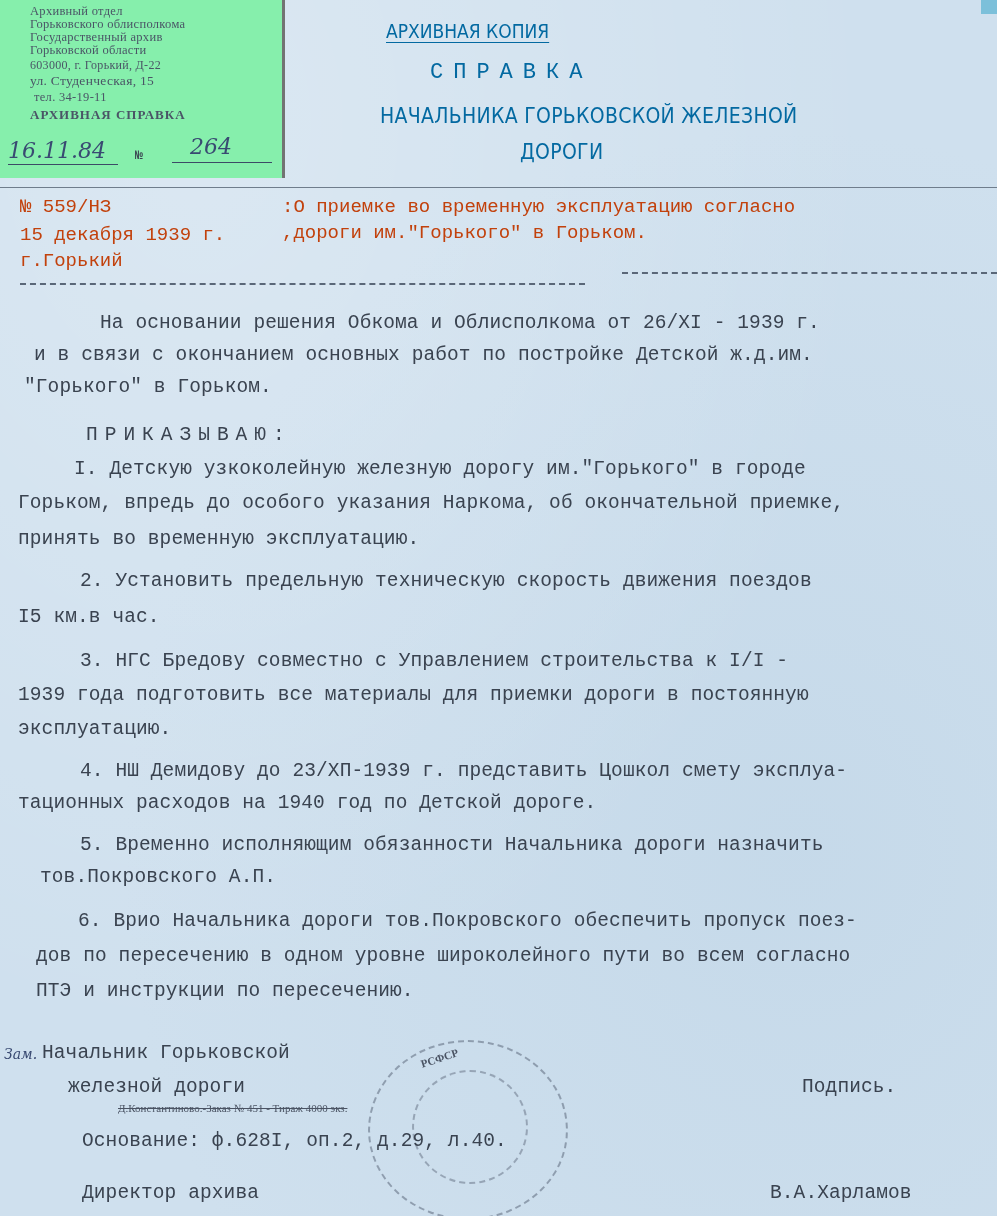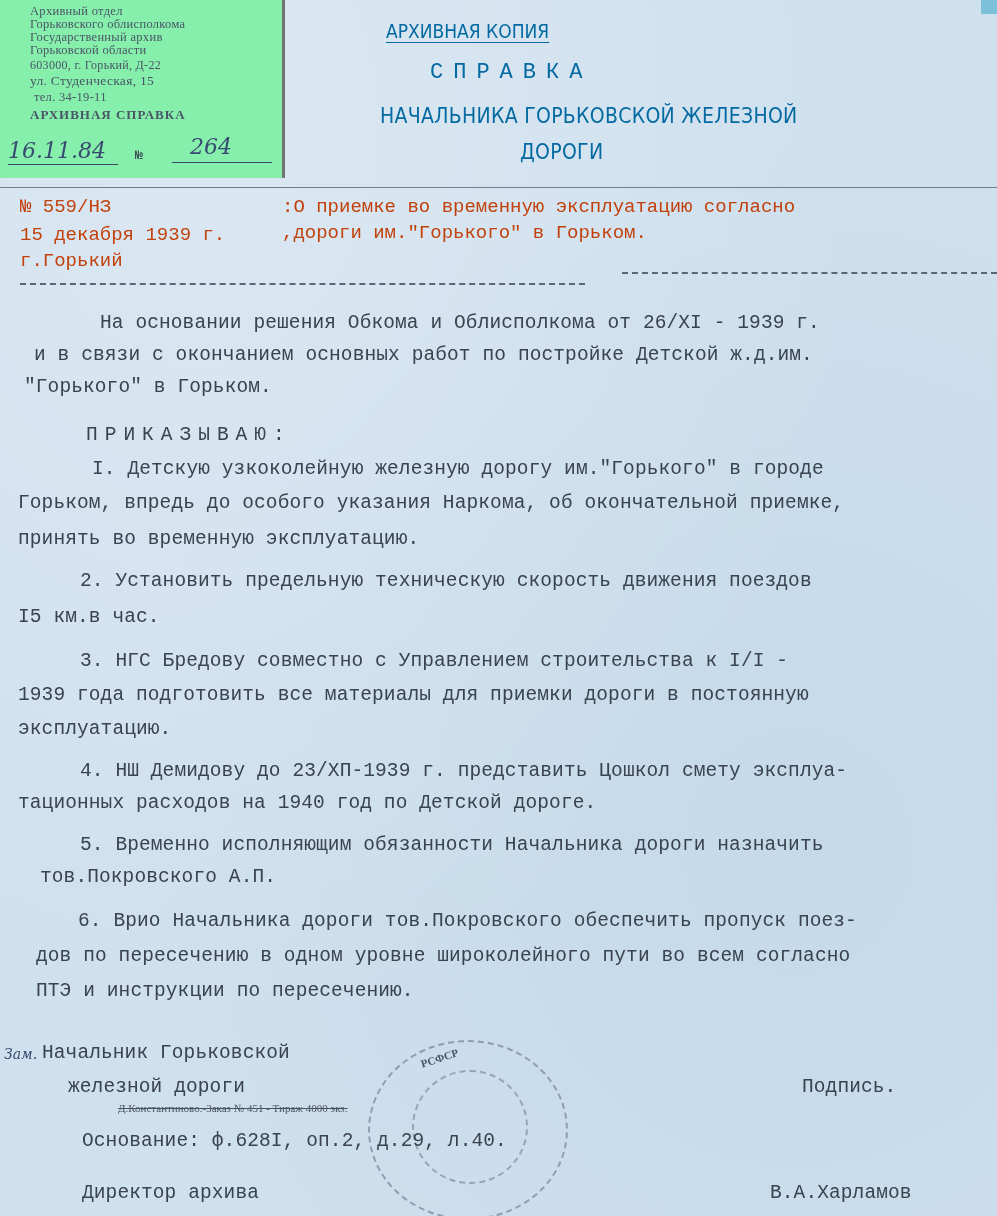--- a/index.html
+++ b/index.html
@@ -91,21 +91,21 @@
 <div class="abs meta" style="left:282px;top:222px">,дороги им."Горького" в Горьком.</div>
 <div class="rule" style="left:20px;top:283px;width:565px"></div>
 <div class="rule" style="left:622px;top:272px;width:375px"></div>
 
 <div class="abs body-text" style="left:100px;top:312px">На основании решения Обкома и Облисполкома от 26/XI - 1939 г.</div>
 <div class="abs body-text" style="left:34px;top:344px">и в связи с окончанием основных работ по постройке Детской ж.д.им.</div>
 <div class="abs body-text" style="left:24px;top:376px">"Горького" в Горьком.</div>
 
 <div class="abs body-text" style="left:86px;top:424px;letter-spacing:7px">ПРИКАЗЫВАЮ:</div>
 
-<div class="abs body-text" style="left:92px;top:458px">I. Детскую узкоколейную железную дорогу им."Горького" в городе</div>
+<div class="abs body-text" style="left:74px;top:458px">I. Детскую узкоколейную железную дорогу им."Горького" в городе</div>
 <div class="abs body-text" style="left:18px;top:492px">Горьком, впредь до особого указания Наркома, об окончательной приемке,</div>
 <div class="abs body-text" style="left:18px;top:528px">принять во временную эксплуатацию.</div>
 
 <div class="abs body-text" style="left:80px;top:570px">2. Установить предельную техническую скорость движения поездов</div>
 <div class="abs body-text" style="left:18px;top:606px">I5 км.в час.</div>
 
 <div class="abs body-text" style="left:80px;top:650px">3. НГС Бредову совместно с Управлением строительства к I/I -</div>
 <div class="abs body-text" style="left:18px;top:684px">1939 года подготовить все материалы для приемки дороги в постоянную</div>
 <div class="abs body-text" style="left:18px;top:718px">эксплуатацию.</div>
 

